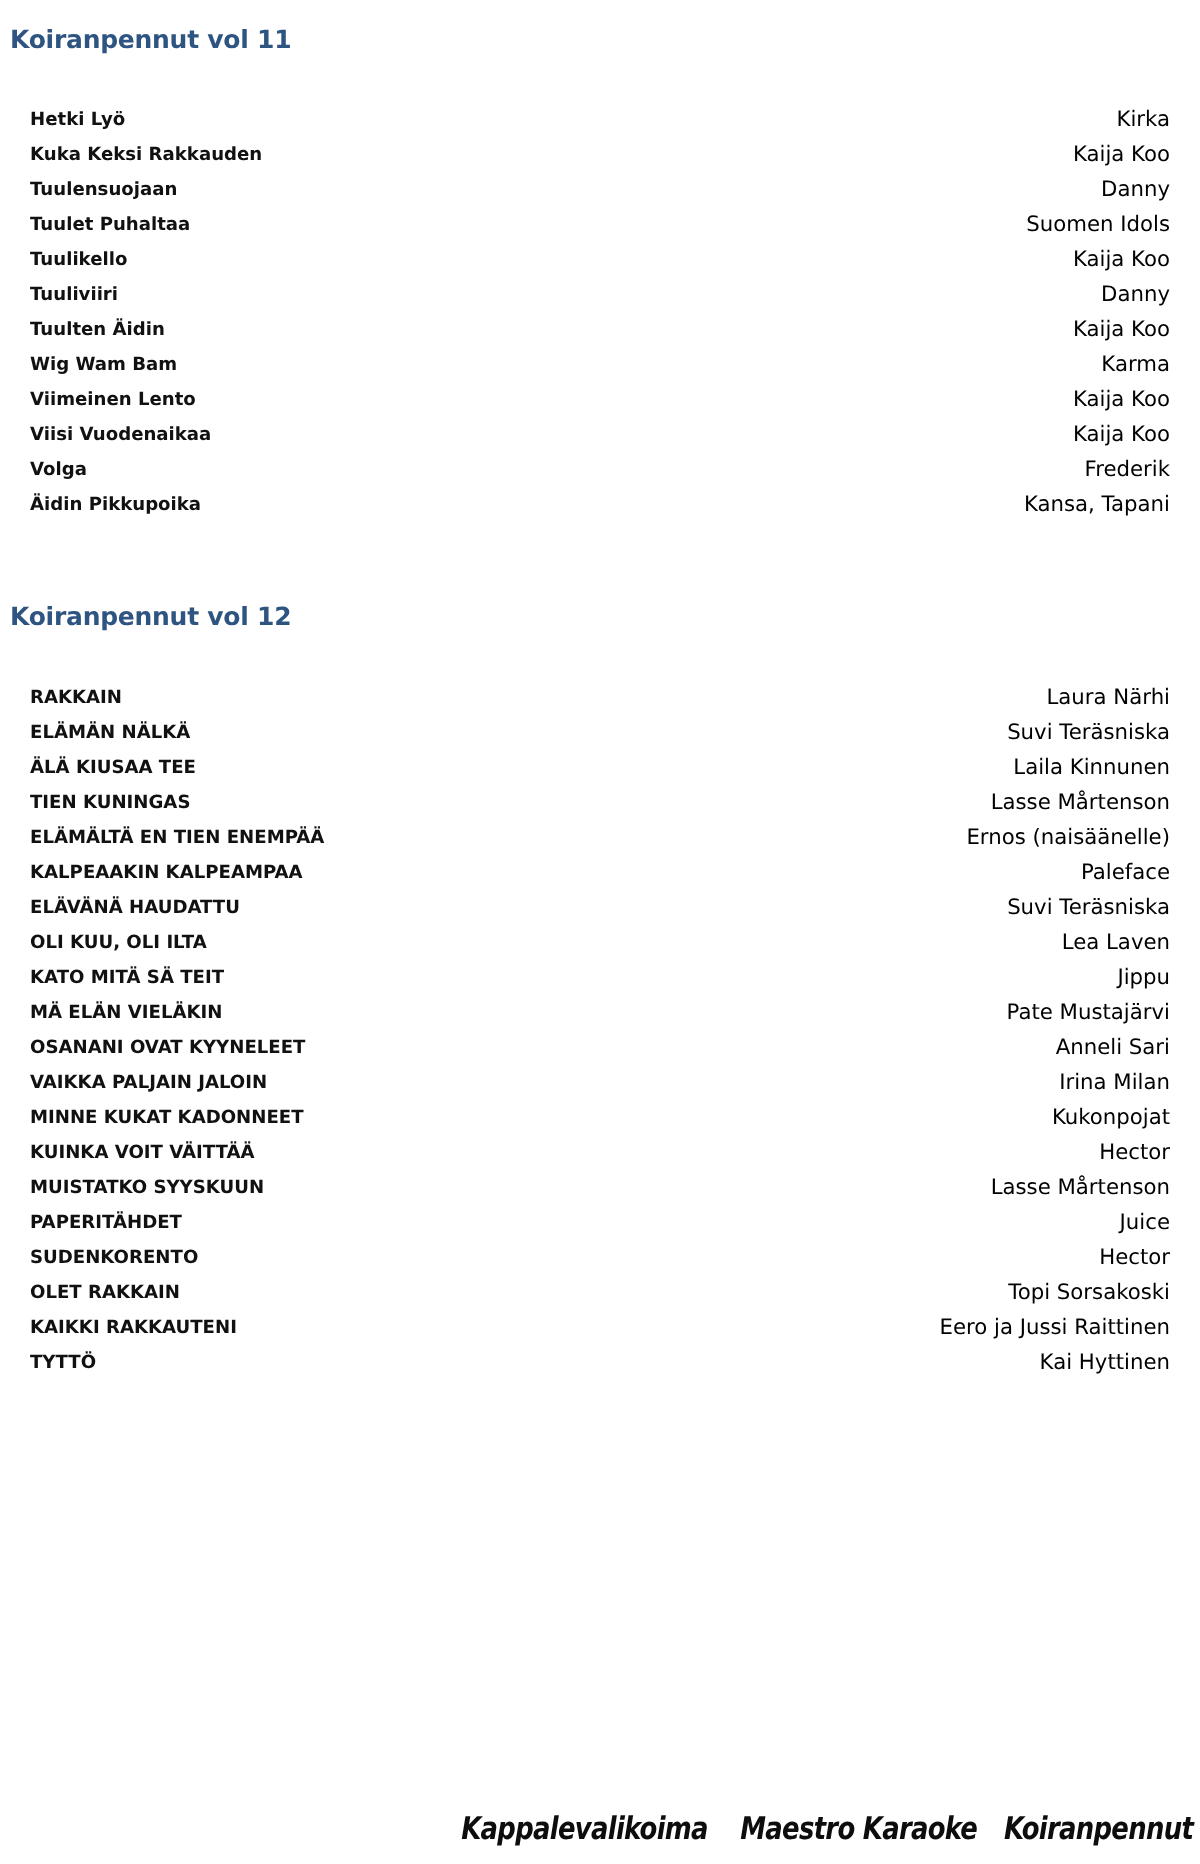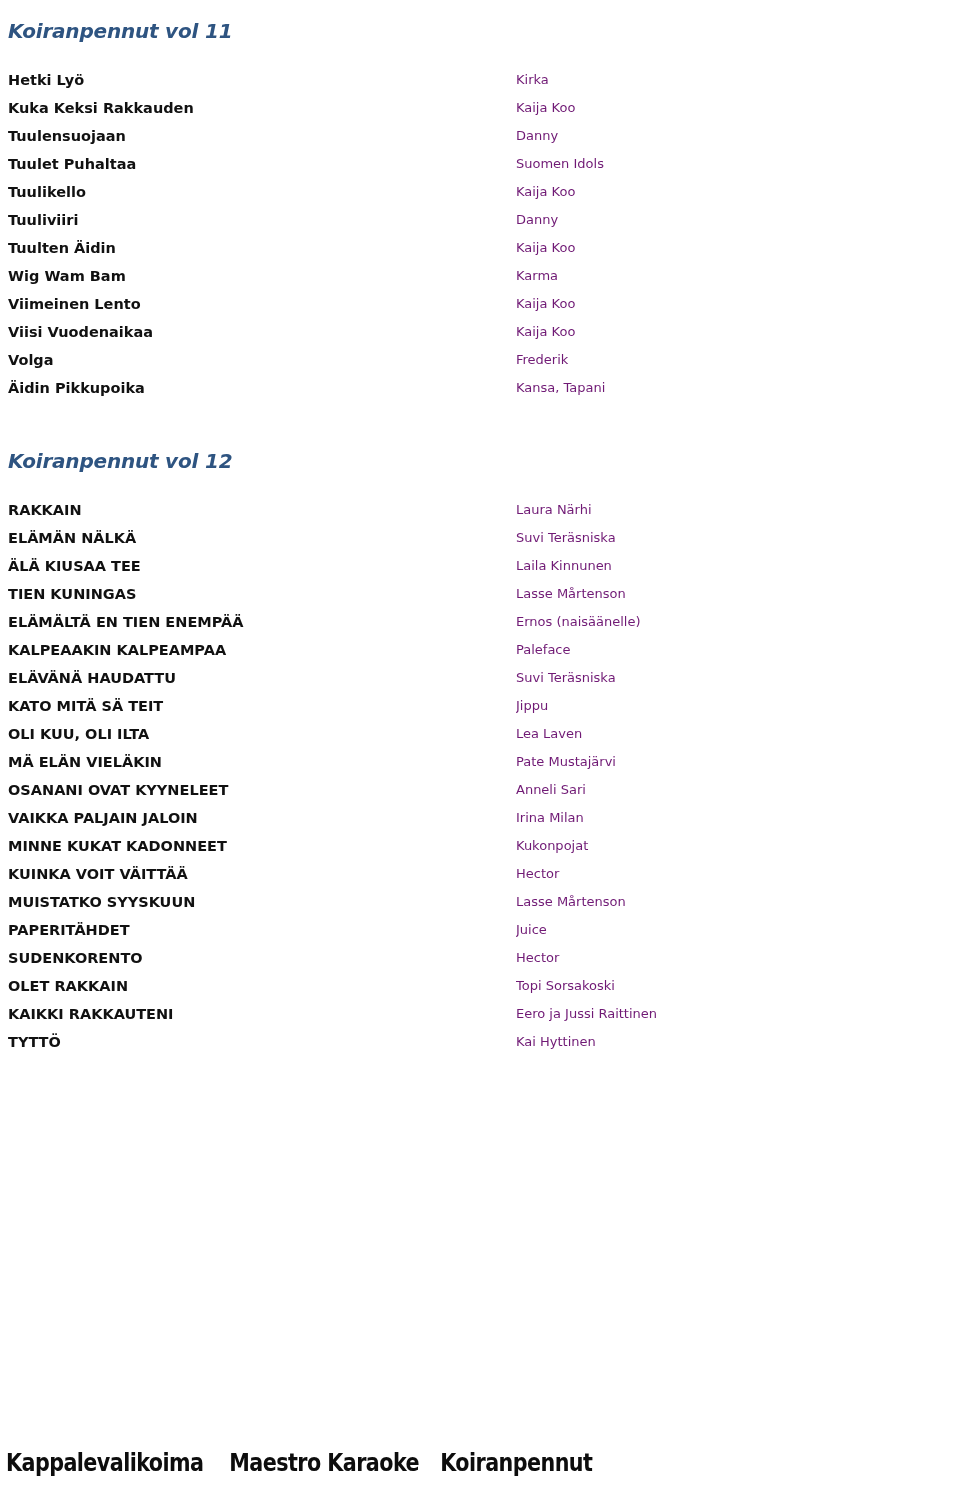--- a/index.html
+++ b/index.html
@@ -30,66 +30,67 @@
   }
   .section-title {
     font-family: "DejaVu Sans", sans-serif;
     font-size: 20px;
     font-weight: bold;
     color: #2e5481;
     letter-spacing: -0.2px;
     margin: 0 0 0 0;
     padding: 6px 0 0 0;
     line-height: 26px;
-    font-style: italic;
   }
   .track-list {
-    margin: 0;
+    margin: 16px;
     padding: 0;
     list-style: none;
   }
   .track-row {
     display: flex;
     align-items: flex-start;
     line-height: 28px;
     height: 28px;
   }
   .track-title {
     flex: 0 0 508px;
     width: 508px;
     font-size: 14.5px;
     font-weight: bold;
     color: #111111;
     white-space: nowrap;
     overflow: hidden;
   }
   .track-artist {
     flex: 1 1 auto;
-    font-size: 13px;
+    font-size: 17px;
     font-weight: normal;
-    color: #701a75;
+    color: #000000;
     white-space: nowrap;
     overflow: hidden;
+    text-align: right;
   }
   .list-gap-top {
     height: 22px;
   }
   .section-gap {
     height: 40px;
   }
   .footer {
     position: absolute;
     left: 0;
     right: 0;
     bottom: 14px;
     display: flex;
     align-items: baseline;
-    justify-content: flex-start;
+    justify-content: flex-end;
     padding: 0 6px;
     box-sizing: border-box;
+    font-style: italic;
   }
   .footer-item {
     font-family: "DejaVu Sans Condensed", "Liberation Sans Narrow", "DejaVu Sans", sans-serif;
     font-size: 25px;
     font-weight: bold;
     color: #0d0d0d;
     letter-spacing: -0.6px;
     white-space: nowrap;
     transform: scaleX(0.92);
   }
@@ -186,26 +187,26 @@
           </li>
           <li class="track-row">
             <span class="track-title">KALPEAAKIN KALPEAMPAA</span>
             <span class="track-artist">Paleface</span>
           </li>
           <li class="track-row">
             <span class="track-title">ELÄVÄNÄ HAUDATTU</span>
             <span class="track-artist">Suvi Teräsniska</span>
           </li>
           <li class="track-row">
+            <span class="track-title">OLI KUU, OLI ILTA</span>
+            <span class="track-artist">Lea Laven</span>
+          </li>
+          <li class="track-row">
             <span class="track-title">KATO MITÄ SÄ TEIT</span>
             <span class="track-artist">Jippu</span>
-          </li>
-          <li class="track-row">
-            <span class="track-title">OLI KUU, OLI ILTA</span>
-            <span class="track-artist">Lea Laven</span>
           </li>
           <li class="track-row">
             <span class="track-title">MÄ ELÄN VIELÄKIN</span>
             <span class="track-artist">Pate Mustajärvi</span>
           </li>
           <li class="track-row">
             <span class="track-title">OSANANI OVAT KYYNELEET</span>
             <span class="track-artist">Anneli Sari</span>
           </li>
           <li class="track-row">

